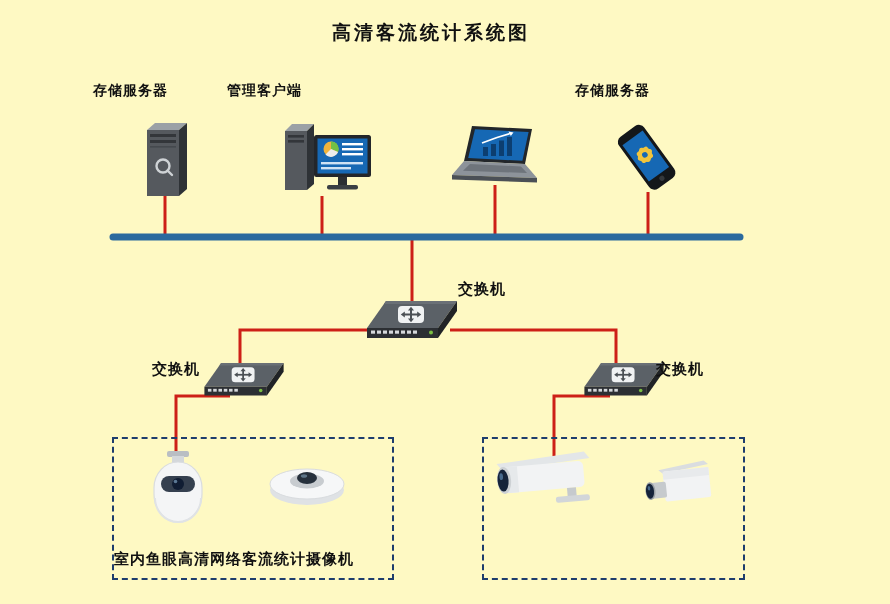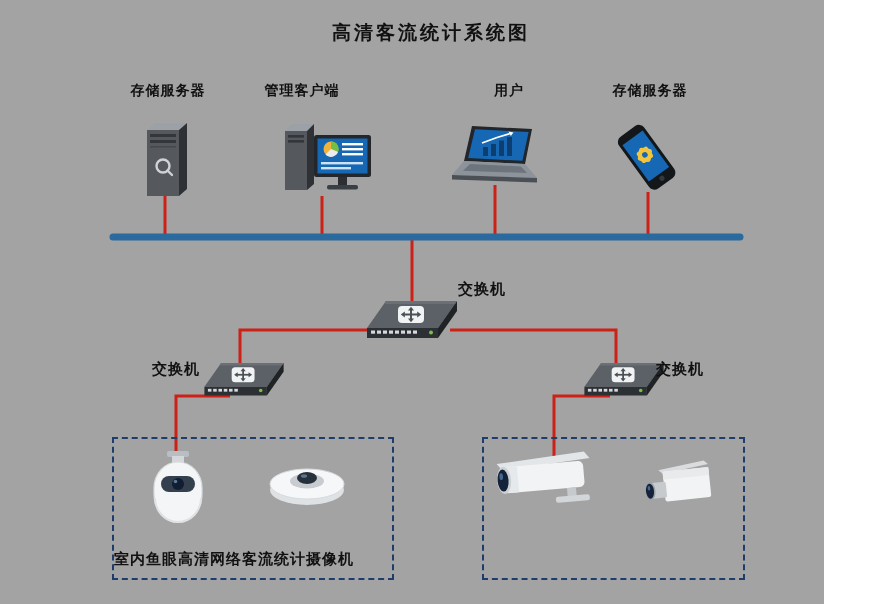--- a/index.html
+++ b/index.html
@@ -1,19 +1,19 @@
 <!DOCTYPE html>
 <html><head>
 <meta charset="utf-8">
 <style>
   html,body{margin:0;padding:0;background:#ffffff;}
   body{font-family:"Liberation Sans","DejaVu Sans",sans-serif;color:#111;}
-  .canvas{position:relative;width:824px;height:604px;background:#a3a3a3;overflow:hidden;}
+  .canvas{position:relative;width:890px;height:604px;background:#fef9c3;overflow:hidden;}
   .title{position:absolute;left:0;top:20px;width:862px;text-align:center;font-size:19px;font-weight:700;letter-spacing:3px;}
-  .dev-label{position:absolute;top:82px;width:150px;text-align:center;font-size:14px;font-weight:700;letter-spacing:1px;}
+  .dev-label{position:absolute;top:82px;width:150px;text-align:left;font-size:14px;font-weight:700;letter-spacing:1px;}
   .sw-label{position:absolute;font-size:15px;font-weight:700;letter-spacing:1px;}
   .wires{position:absolute;left:0;top:0;}
   .wire{stroke-width:3;fill:none;}
   .bus{stroke-width:7;stroke-linecap:round;fill:none;}
   .icon{position:absolute;}
   .group-box{position:absolute;border:2px dashed #1e3d6d;background:transparent;}
   .group-label{position:absolute;left:0;bottom:9px;width:100%;font-size:15px;font-weight:700;letter-spacing:1px;}
 </style>
 </head>
 <body>
@@ -30,21 +30,20 @@
     <line class="wire" x1="412" y1="238" x2="412" y2="308" stroke="#cd2017"></line>
     <polyline class="wire" points="240,368 240,330 380,330" stroke="#cd2017"></polyline>
     <polyline class="wire" points="616,368 616,330 450,330" stroke="#cd2017"></polyline>
     <polyline class="wire" points="230,396 176,396 176,463" stroke="#cd2017"></polyline>
     <polyline class="wire" points="610,396 554,396 554,460" stroke="#cd2017"></polyline>
     <line class="bus" x1="113" y1="237" x2="740" y2="237" stroke="#2b6a9e"></line>
   </svg>
 
   <div class="dev-label" style="left:93px">存储服务器</div>
   <div class="dev-label" style="left:227px">管理客户端</div>
-  <div class="dev-label" style="left:434px">用户</div>
   <div class="dev-label" style="left:575px">存储服务器</div>
 
   <svg class="icon" style="left:140px;top:120px" width="54" height="78" viewBox="0 0 54 78">
     <polygon points="7,10 39,10 47,3 15,3" fill="#9ba1a6"></polygon>
     <polygon points="39,10 47,3 47,69 39,76" fill="#2e3236"></polygon>
     <rect x="7" y="10" width="32" height="66" fill="#55595e"></rect>
     <rect x="10" y="14" width="26" height="3" fill="#33363a"></rect>
     <rect x="10" y="20" width="26" height="3" fill="#33363a"></rect>
     <rect x="10" y="26" width="26" height="1.6" fill="#45494e"></rect>
     <circle cx="23" cy="46" r="6.5" fill="none" stroke="#cfd3d6" stroke-width="2.4"></circle>

